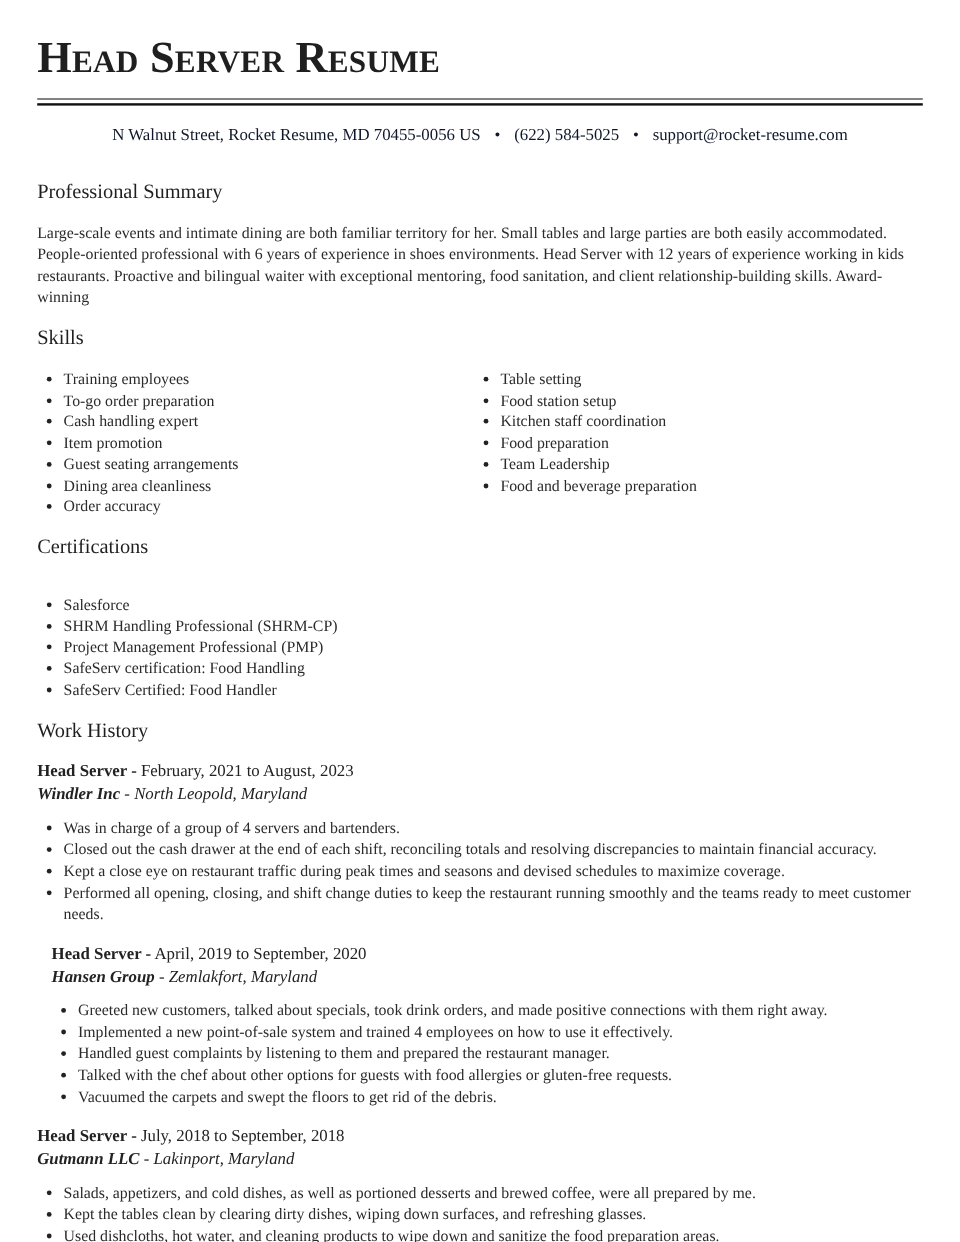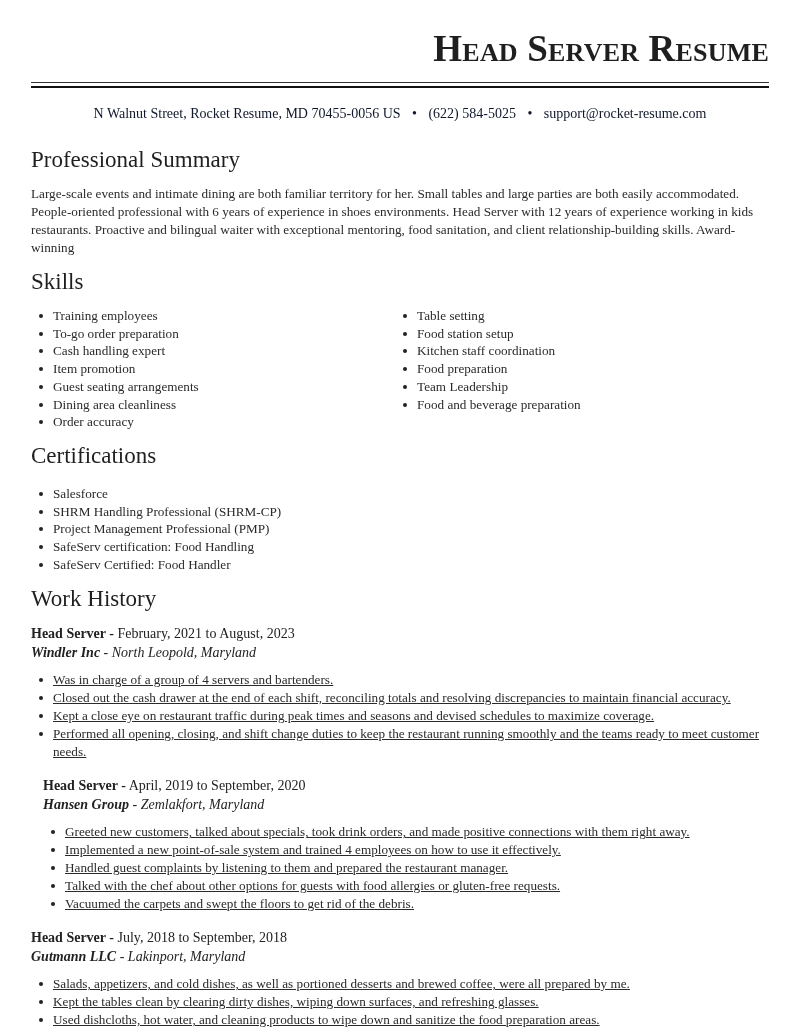--- a/index.html
+++ b/index.html
@@ -4,42 +4,42 @@
 <style>
   * { box-sizing: border-box; margin: 0; padding: 0; }
   html, body { width: 800px; height: 1035px; overflow: hidden; background: #ffffff; }
   body {
     font-family: "Liberation Serif", "DejaVu Serif", serif;
     color: #222222;
     position: relative;
   }
   .page { padding: 0 31px; }
   .title {
-    text-align: right;
+    text-align: left;
     font-size: 37px;
     font-weight: bold;
     font-variant: small-caps;
     color: #1f1f1f;
     padding-top: 26px;
     height: 80px;
     line-height: 46px;
     letter-spacing: 0.2px;
   }
   .rule-thin { height: 1px; background: #333; margin-top: 2px; }
   .rule-thick { height: 2px; background: #111; margin-top: 3px; }
   .contact {
     text-align: center;
     font-size: 14px;
     margin-top: 17px;
     line-height: 18px;
     color: #0f172a;
   }
   .contact .sep { display: inline-block; margin: 0 8px; }
   h2.section {
-    font-size: 23px;
+    font-size: 17px;
     font-weight: normal;
     color: #1f1f1f;
     line-height: 30px;
   }
   .summary {
     font-size: 13.2px;
     line-height: 18px;
     margin-top: 10px;
     color: #2a2a2a;
   }
@@ -63,21 +63,21 @@
     border-radius: 50%;
     background: #222;
   }
   .skills-grid { display: flex; margin-top: 10px; }
   .skills-grid ul { width: 364px; }
   .job-head { font-size: 14px; line-height: 19px; color: #222; }
   .job-head b { font-weight: bold; }
   .job-org { font-size: 14px; line-height: 19px; font-style: italic; color: #222; }
   .job-org b { font-weight: bold; }
   .job ul.bul { margin-top: 9px; }
-  .job ul.bul li { line-height: 17.8px; text-decoration: underline; }
+  .job ul.bul li { line-height: 17.8px; }
 </style>
 </head>
 <body>
 
 <div class="page">
 
   <header>
     <h1 class="title">Head Server Resume</h1>
     <div class="rule-thin"></div>
     <div class="rule-thick"></div>
@@ -113,21 +113,21 @@
         <li>Kitchen staff coordination</li>
         <li>Food preparation</li>
         <li>Team Leadership</li>
         <li>Food and beverage preparation</li>
       </ul>
     </div>
   </section>
 
   <section style="margin-top:10px;">
     <h2 class="section">Certifications</h2>
-    <ul class="bul" style="margin-top:14px;">
+    <ul class="bul" style="margin-top:24px;">
       <li>Salesforce</li>
       <li>SHRM Handling Professional (SHRM-CP)</li>
       <li>Project Management Professional (PMP)</li>
       <li>SafeServ certification: Food Handling</li>
       <li>SafeServ Certified: Food Handler</li>
     </ul>
   </section>
 
   <section style="margin-top:11px;">
     <h2 class="section">Work History</h2>

